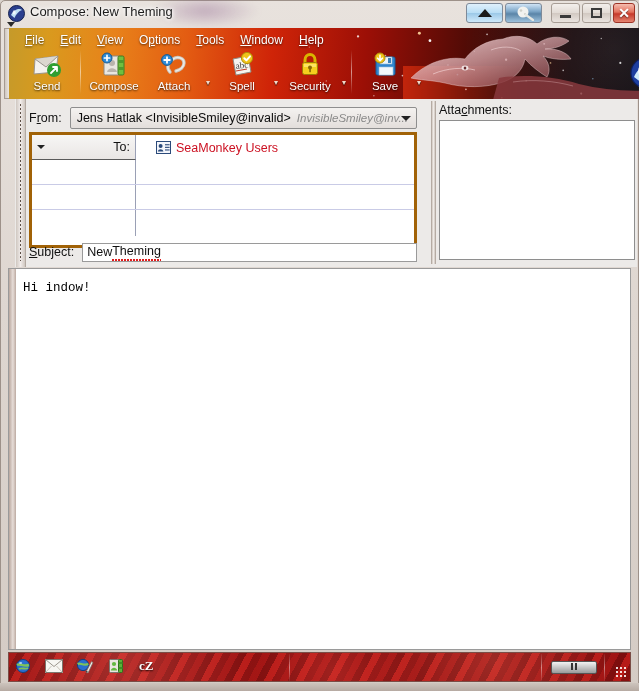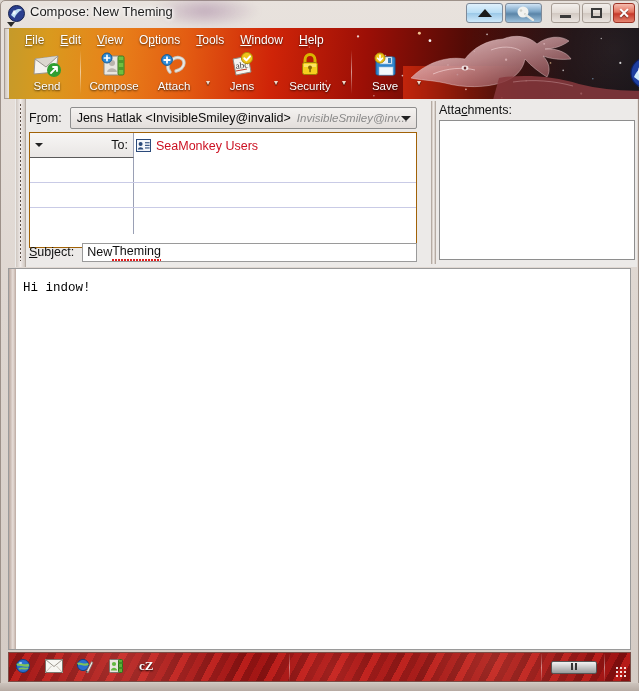--- a/index.html
+++ b/index.html
@@ -141,38 +141,38 @@
     display:flex;align-items:center;padding:0 2px;position:relative;
   }
   .from-name{font-size:12.5px;color:#0b0b0b;white-space:nowrap;padding-left:4px;}
   .from-identity{font-size:11.5px;color:#8a8a8a;font-style:italic;white-space:nowrap;
     padding-left:6px;overflow:hidden;}
   .from-arrow{position:absolute;right:5px;top:8px;width:0;height:0;
     border-left:5px solid transparent;border-right:5px solid transparent;border-top:5px solid #222;}
 
   .addr-grid{
     position:absolute;left:14px;top:33px;width:388px;height:116px;
-    background:#fff;border:1px solid #a16207;box-sizing:border-box;
+    background:#fff;border:3px solid #a16207;box-sizing:border-box;
   }
   .addr-row{display:flex;height:25px;box-sizing:border-box;border-bottom:1px solid #c9cbe6;}
   .addr-row:last-child{border-bottom:none;height:26px;}
   .addr-type{
     width:104px;box-sizing:border-box;border-right:1px solid #9aa0b5;
     display:flex;align-items:center;justify-content:space-between;padding:0 5px;
     background:#fff;
   }
   .addr-row.first .addr-type{
     background:linear-gradient(180deg,#f7f6f5,#e9e6e4);
     border-bottom:1px solid #5a5a5a;
   }
   .addr-row.first{border-bottom:none;}
   .type-arrow{width:0;height:0;border-left:4px solid transparent;border-right:4px solid transparent;
     border-top:4px solid #222;}
   .type-label{font-size:12.5px;color:#111;}
-  .addr-value{flex:1;display:flex;align-items:center;padding-left:2px;gap:5px;}
+  .addr-value{flex:1;display:flex;align-items:center;padding-left:20px;gap:5px;}
   .addr-pill{font-size:12.5px;color:#cc1122;white-space:nowrap;}
 
   .subject-row{position:absolute;left:14px;top:143px;width:388px;height:20px;display:flex;align-items:center;}
   .subject-field{
     margin-left:8px;flex:1;height:19px;box-sizing:border-box;
     background:#fff;border:1px solid #9a9a9a;display:flex;align-items:center;padding:0 4px;
   }
   .subject-text{font-size:12.5px;color:#111;white-space:nowrap;}
   .misspell{
     background-image:radial-gradient(circle at 1px 2.2px, #e01b1b 1px, transparent 1.2px);
@@ -412,21 +412,21 @@
       <div class="tb-btn">
         <div class="tb-icon">
           <svg width="30" height="26" viewBox="0 0 30 26">
             <path d="M6 7 L21 4 L24 20 L9 23 Z" fill="#f6f4ef" stroke="#908b83"></path>
             <text x="9" y="17" font-family="Liberation Serif, serif" font-size="9" fill="#3b3b3b" transform="rotate(-7 9 17)">abc</text>
             <path d="M9 19 L20 17" stroke="#c23b2a" stroke-width="1" fill="none"></path>
             <circle cx="20" cy="6" r="5.6" fill="#f0c419" stroke="#b28f0a"></circle>
             <path d="M17.3 6.2 L19.4 8.4 L23 4.3" stroke="#fff" stroke-width="2" fill="none" stroke-linecap="round" stroke-linejoin="round"></path>
           </svg>
         </div>
-        <div class="tb-label">Jens</div>
+        <div class="tb-label">Spell</div>
       </div>
       <div class="tb-chev">▾</div>
 
       <div class="tb-btn">
         <div class="tb-icon">
           <svg width="30" height="26" viewBox="0 0 30 26">
             <path d="M10 11 V8 C10 4.6, 12.3 2.5, 15 2.5 C17.7 2.5, 20 4.6, 20 8 V11" fill="none" stroke="#d9b400" stroke-width="3"></path>
             <rect x="7.5" y="10.5" width="15" height="12" rx="2" fill="#f5cf1e" stroke="#9e7c06"></rect>
             <rect x="9" y="12" width="12" height="3" fill="#ffe873" opacity=".8"></rect>
             <circle cx="15" cy="15.5" r="2" fill="#8a6a05"></circle>

